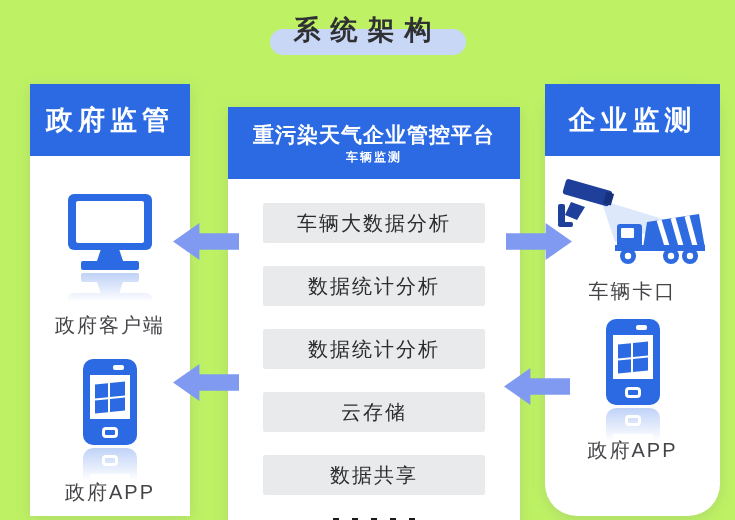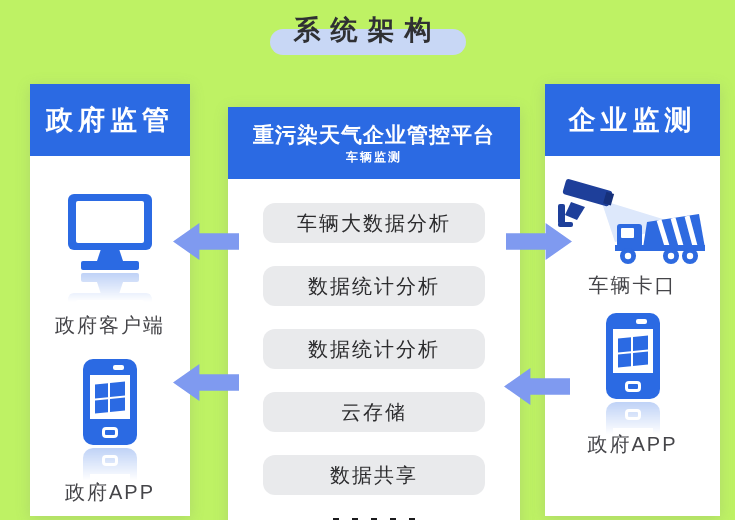--- a/index.html
+++ b/index.html
@@ -9,30 +9,30 @@
   
   .title-wrap{position:absolute;top:12px;left:0;width:100%;text-align:center;}
   .title-inner{position:relative;display:inline-block;padding:0 10px;}
   .title-pill{position:absolute;left:-14px;right:-14px;top:17px;height:26px;border-radius:14px;background:#c8d7f5;}
   .title-text{position:relative;font-size:27px;font-weight:bold;color:#2f3033;letter-spacing:10px;}
 
   
   .card{position:absolute;top:84px;background:#ffffff;box-shadow:0 3px 14px rgba(110,115,130,.20);display:flex;flex-direction:column;align-items:center;}
   .card-left{left:30px;width:160px;height:432px;}
   .card-mid{left:228px;width:292px;height:436px;margin-top:23px;}
-  .card-right{left:545px;width:175px;height:432px;}
+  .card-right{left:545px;width:175px;height:432px;border-radius:32px;}
 
   .hdr{width:100%;height:72px;background:#2b6ae3;color:#fff;font-weight:bold;display:flex;flex-direction:column;align-items:center;justify-content:center;box-sizing:border-box;flex:none;}
   .hdr-big{font-size:27px;letter-spacing:5px;}
   .hdr-line1{font-size:21px;letter-spacing:1px;line-height:1.45;}
   .hdr-line2{font-size:12px;letter-spacing:2px;line-height:1.3;}
 
   
   .modules{display:flex;flex-direction:column;gap:23px;margin-top:24px;align-items:center;}
-  .module-box{width:222px;height:40px;background:#e9eaec;border-radius:12px;display:flex;align-items:center;justify-content:center;font-size:20px;color:#2c2c2e;letter-spacing:2px;}
+  .module-box{width:222px;height:40px;background:#e9eaec;border-radius:2px;display:flex;align-items:center;justify-content:center;font-size:20px;color:#2c2c2e;letter-spacing:2px;}
   .dots{display:flex;gap:13px;margin-top:23px;}
   .dot{width:6px;height:6px;background:#1b1b1d;}
 
   
   .dev-label{font-size:20px;color:#454549;letter-spacing:2px;text-align:center;line-height:31px;}
 
   
   .refl{-webkit-box-reflect:below 3px linear-gradient(transparent 62%, rgba(0,0,0,.30));}
 
   
@@ -154,21 +154,21 @@
           <rect x="58" y="71" width="90" height="6"></rect>
           <circle cx="71" cy="82" r="8"></circle>
             <circle cx="71" cy="82" r="3.2" fill="#fff"></circle>
           <circle cx="114" cy="82" r="8"></circle>
             <circle cx="114" cy="82" r="3.2" fill="#fff"></circle>
           <circle cx="133" cy="82" r="8"></circle>
             <circle cx="133" cy="82" r="3.2" fill="#fff"></circle>
         </g>
       </svg>
     </div>
-    <div class="dev-label" style="">
+    <div class="dev-label" style="margin-top:6px;">
       <div>车辆卡口</div>
     </div>
 
     <div class="phone refl" style="margin-top:12px;">
       <span class="phone-speaker"></span>
       <span class="phone-screen">
         <span class="win">
             <span></span>
             <span></span>
             <span></span>

